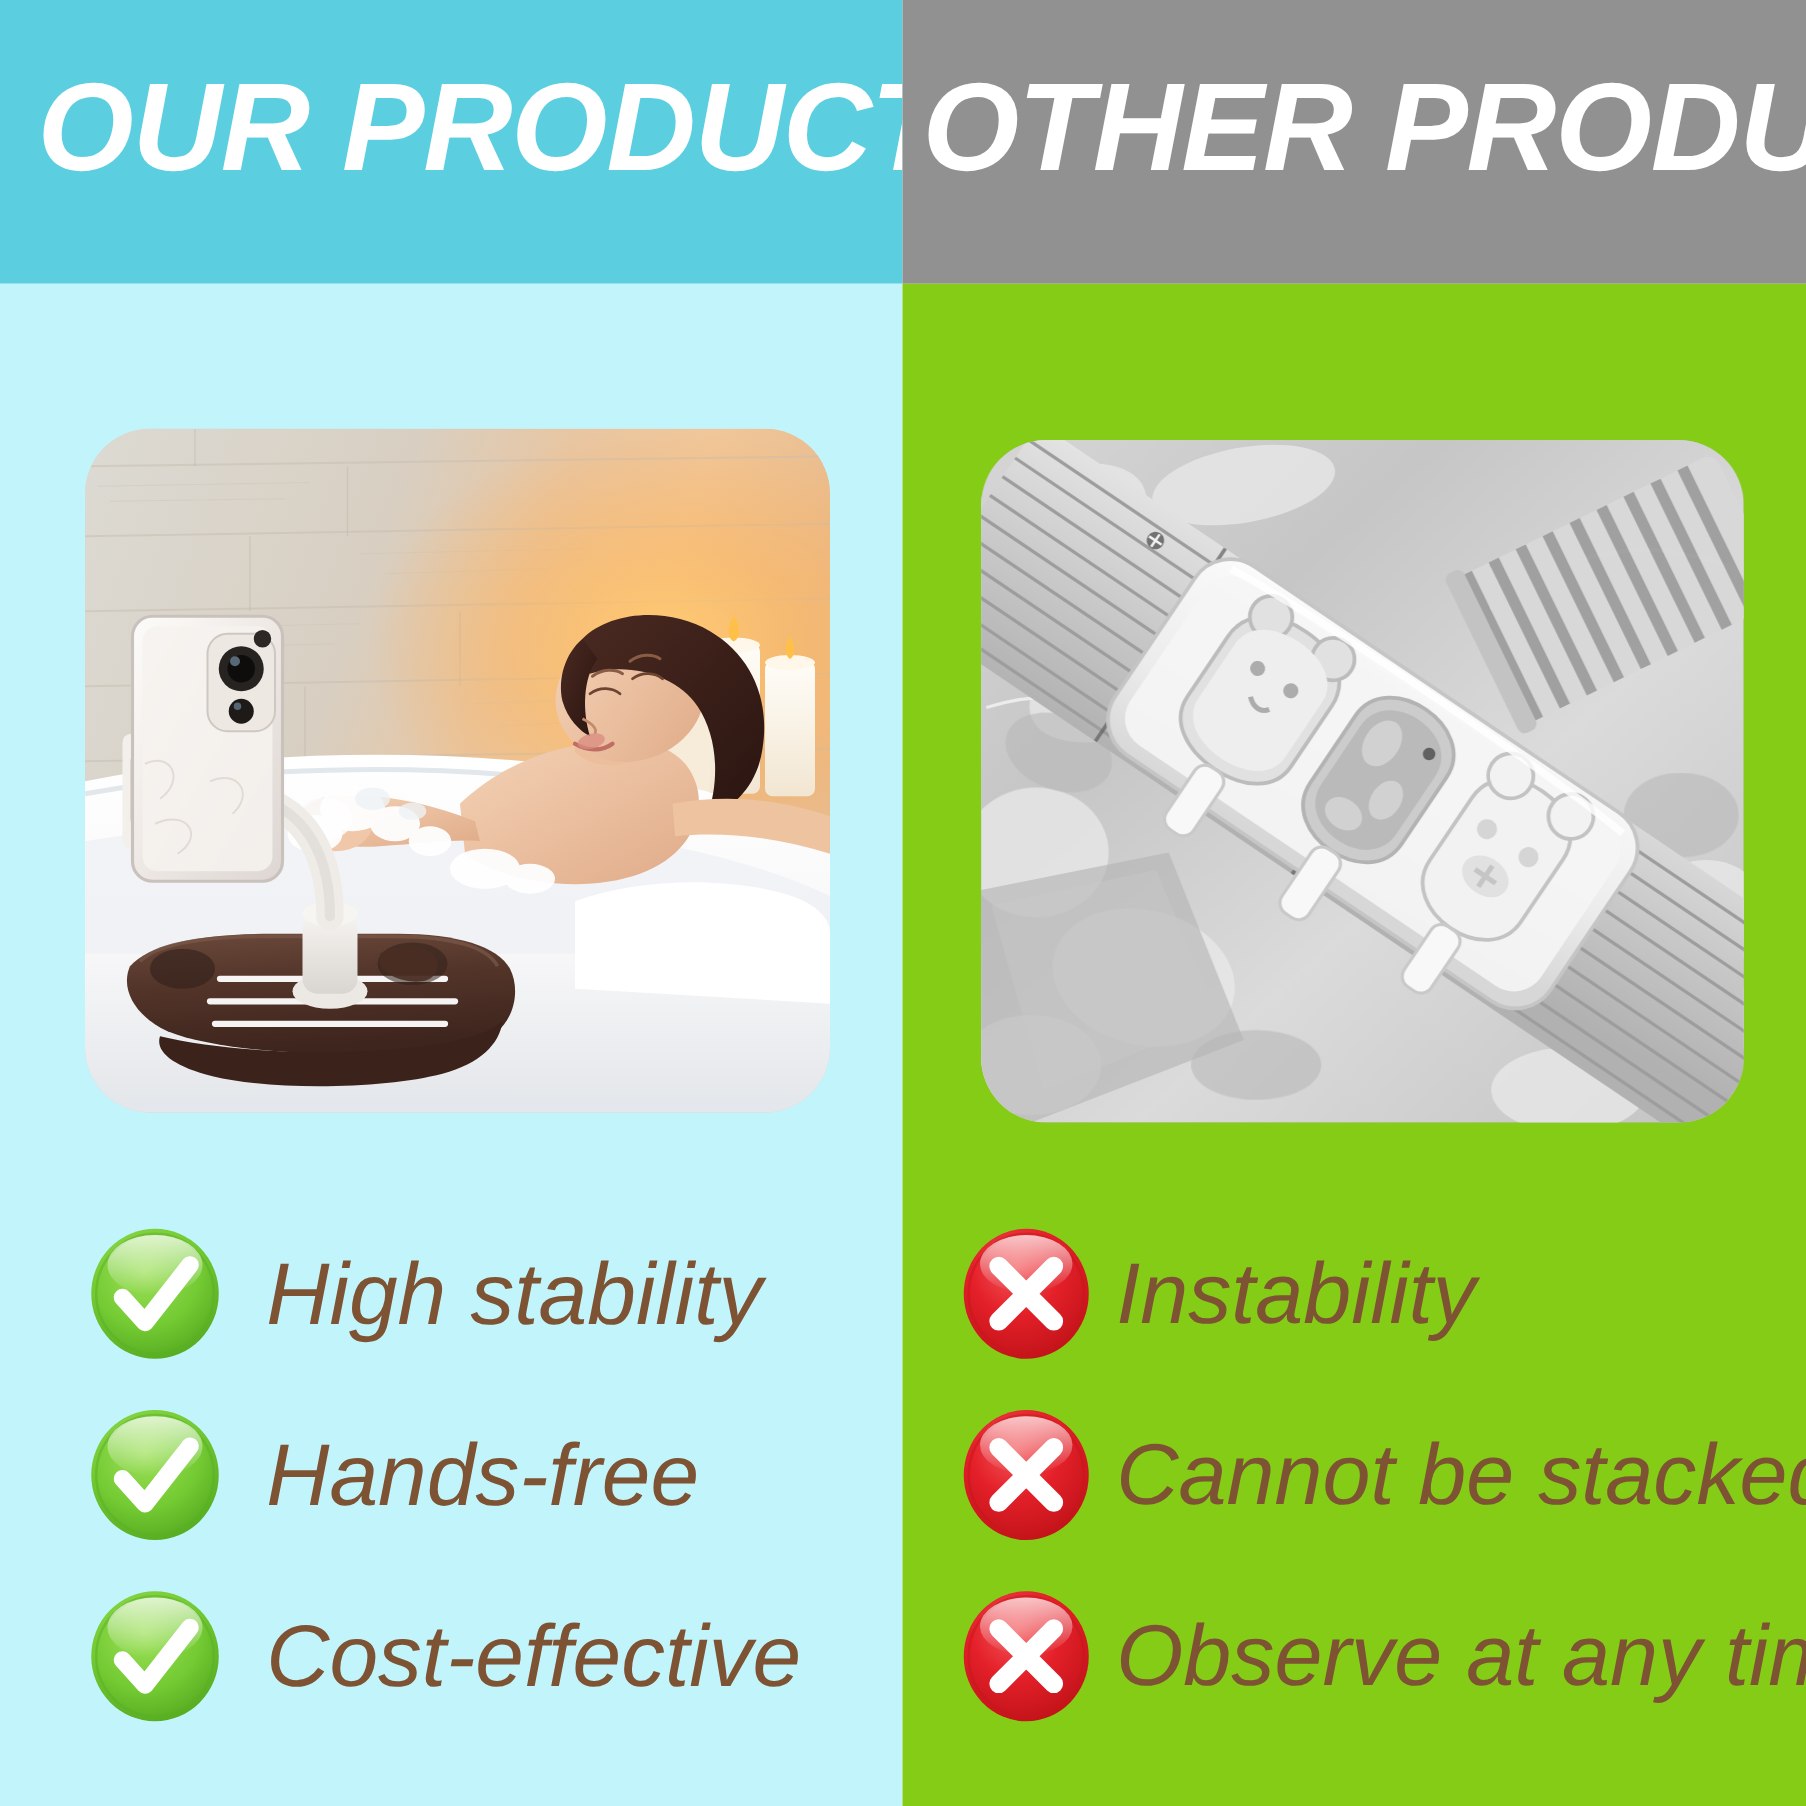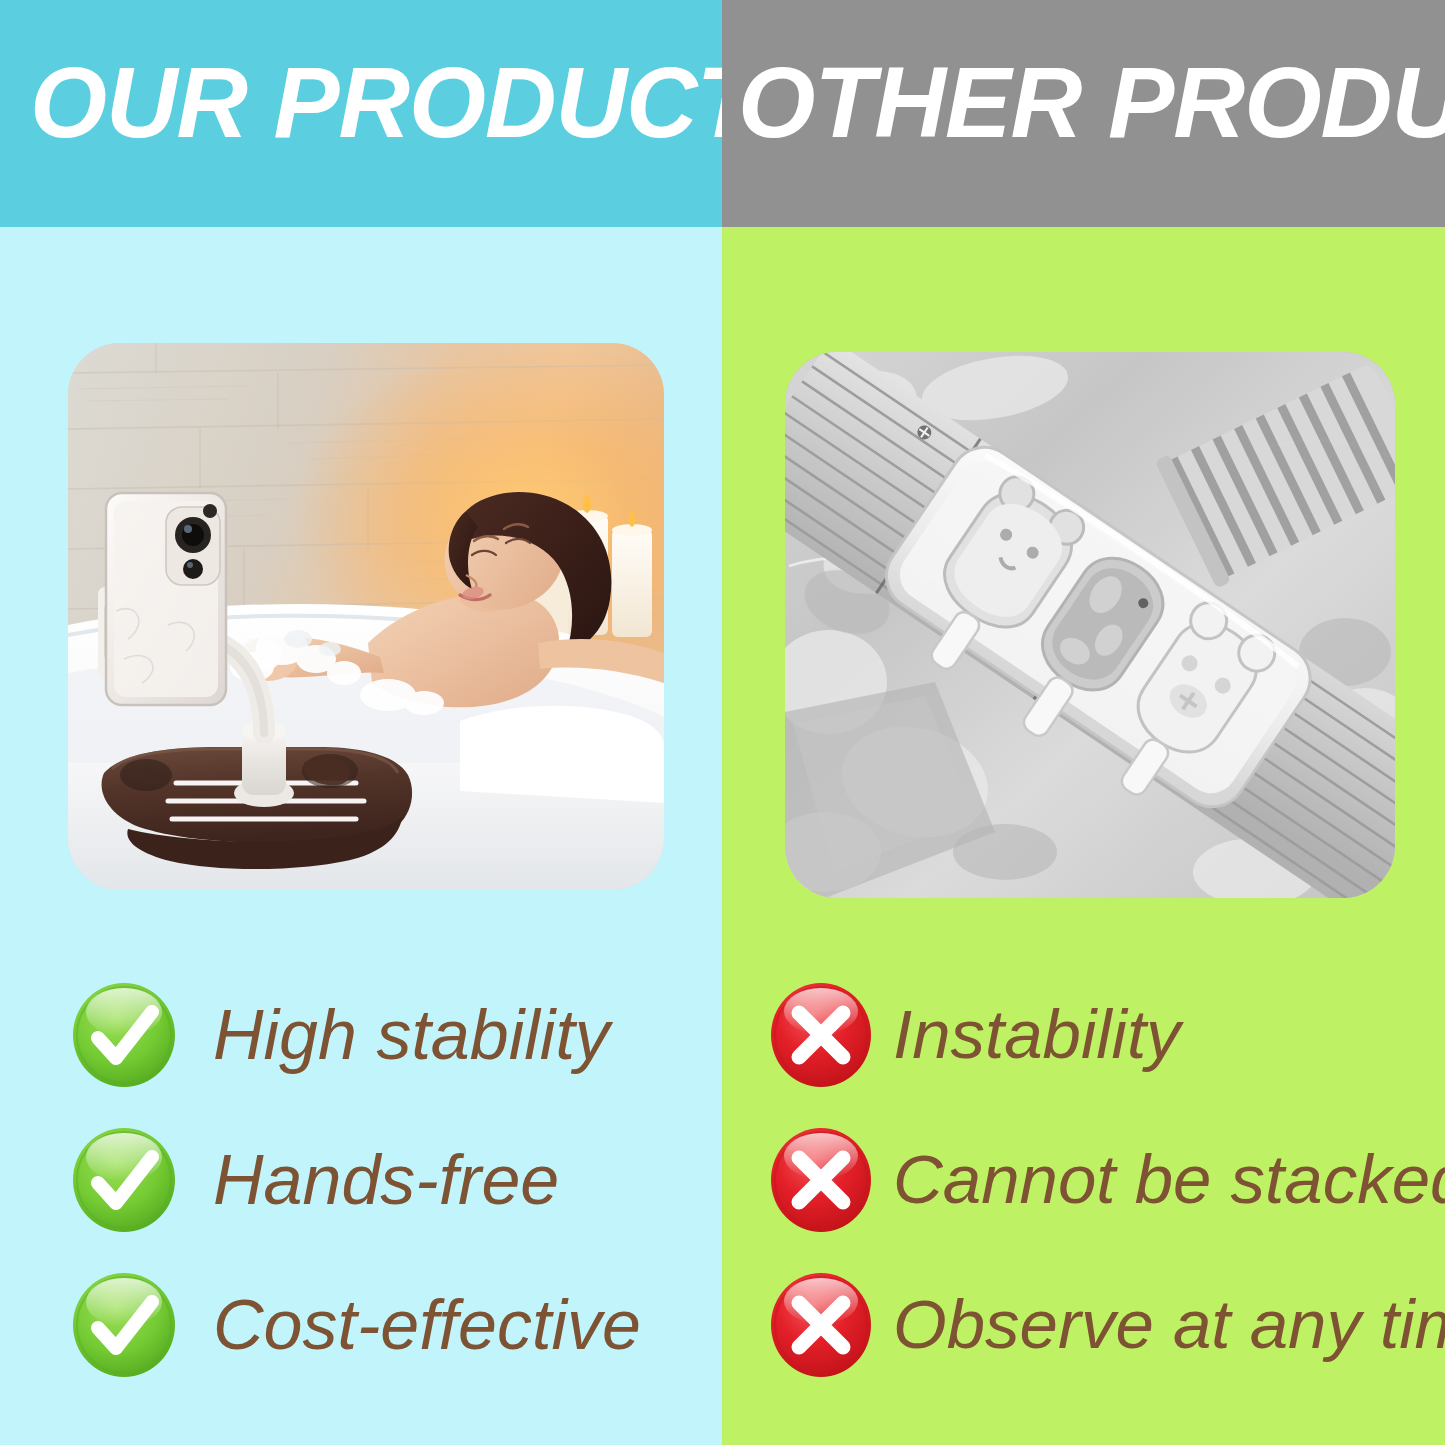--- a/index.html
+++ b/index.html
@@ -79,21 +79,21 @@
   }
   .panel-left {
     width: 722px;
     height: 1218px;
     background: #c2f5fb;
     position: relative;
   }
   .panel-right {
     width: 723px;
     height: 1218px;
-    background: #bef264;
+    background: #84cc16;
     position: relative;
     text-decoration: underline;
   }
 
   
   .photo {
     position: absolute;
     border-radius: 52px;
     overflow: hidden;
   }

